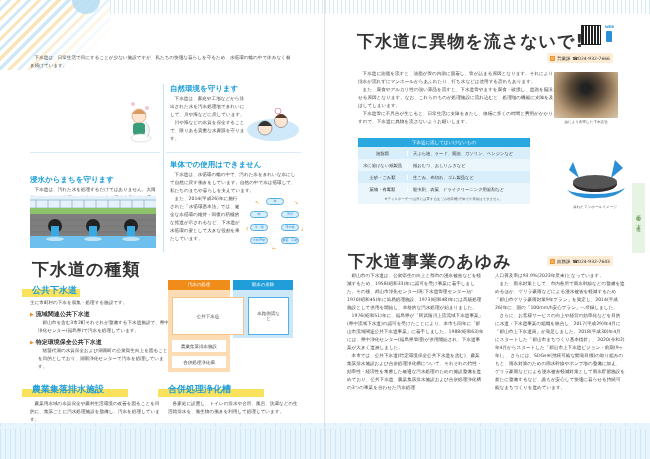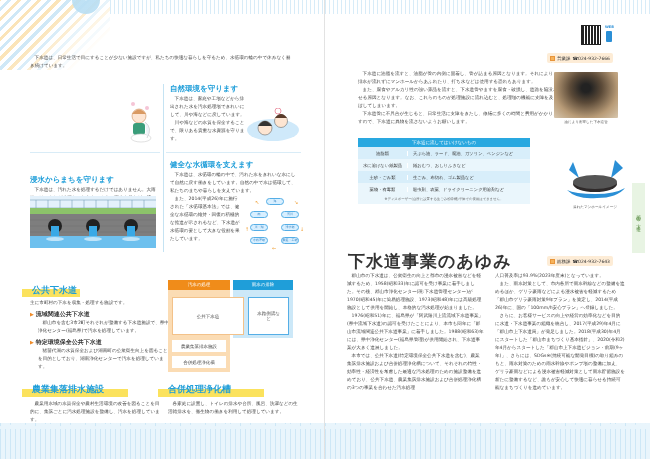--- a/index.html
+++ b/index.html
@@ -154,39 +154,40 @@
       </g>
     <rect x="0" y="40" width="126" height="12" fill="#6dc0ee"></rect>
     <g fill="#bfe4f9">
         <ellipse cx="25" cy="43" rx="9" ry="2"></ellipse>
         <ellipse cx="63" cy="43" rx="9" ry="2"></ellipse>
         <ellipse cx="101" cy="43" rx="9" ry="2"></ellipse>
       </g>
   </svg>
 
   <div class="box" style="left:170px; top:160px; width:130px;">
-    <div class="sec-title">健全な水循環を支えます</div>
+    <div class="sec-title">単体での使用はできません</div>
     <div class="p indent" style="width:128px; margin-top:1px;">下水道は、水循環の輪の中で、汚れた水をきれいな水にして自然に戻す働きをしています。自然の中で水は循環して、私たちのまちや暮らしを支えています。</div>
     <div class="p indent" style="width:70px;">また、2014(平成26)年に施行された「水循環基本法」では、健全な水循環の維持・回復の積極的な推進が示されるなど、下水道が水循環の要として大きな役割を果たしています。</div>
   </div>
   <div>
     <div class="pill" style="left:266px; top:198px;">海</div>
     <div class="pill" style="left:250px; top:211px;">雨</div>
     <div class="pill" style="left:281px; top:211px;">河川</div>
     <div class="pill" style="left:250px; top:224px;">川・湖</div>
     <div class="pill" style="left:281px; top:224px;">浄水場</div>
     <div class="pill" style="left:250px; top:237px;">水処理場</div>
     <div class="pill" style="left:281px; top:237px;">家庭・工場</div>
     <span class="arr" style="left:255px; top:199px;">↖</span>
     <span class="arr" style="left:294px; top:199px;">↘</span>
     <span class="arr" style="left:300px; top:226px;">↓</span>
     <span class="arr" style="left:245px; top:226px;">↑</span>
     <span class="arr" style="left:272px; top:245px;">←</span>
   </div>
 
+  <div class="h1" style="left:32px; top:258px;">下水道の種類</div>
   <div class="hl-bar" style="left:22px; top:289px; width:58px;"></div>
   <div class="hl-title" style="left:32px; top:284px;">公共下水道</div>
   <div class="p" style="position:absolute; left:30px; top:299px; width:140px;">主に市町村の下水を収集・処理する施設です。</div>
 
   <div style="position:absolute; left:30px; top:310px; width:140px;">
     <div class="sub-title"><span class="tri">▶</span><span>流域関連公共下水道</span></div>
     <div class="p indent" style="padding-left:8px;">郡山市を含む3市2町それぞれが整備する下水道施設で、県中浄化センター(福島県)で汚水を処理しています。</div>
     <div class="sub-title" style="margin-top:3px;"><span class="tri">▶</span><span>特定環境保全公共下水道</span></div>
     <div class="p indent" style="padding-left:8px;">猪苗代湖の水質保全および湖南町の公衆衛生向上を図ることを目的としており、湖南浄化センターで汚水を処理しています。</div>
   </div>
@@ -212,20 +213,21 @@
 
   <div class="pagenum" style="left:10px; top:430px;">29</div>
   <div class="wave-bottom"></div>
 </div>
 
 <div class="spine"></div>
 
 <div class="page right">
   <div class="stripes-vert" style="left:0; width:325px;"></div>
 
+  <div class="h1" style="left:32px; top:30px;">下水道に異物を流さないで!</div>
   <div class="qr" style="left:256px; top:25px;"></div>
   <div class="web-tag" style="left:280px; top:25px;">WEB</div>
   <div class="phone-ico" style="left:281px; top:31px;"></div>
 
   <div class="contact" style="left:222px; top:53px;">
     <span class="ico"></span>
     <span>営業課</span>
     <span>☎024-932-7666</span>
   </div>
 

